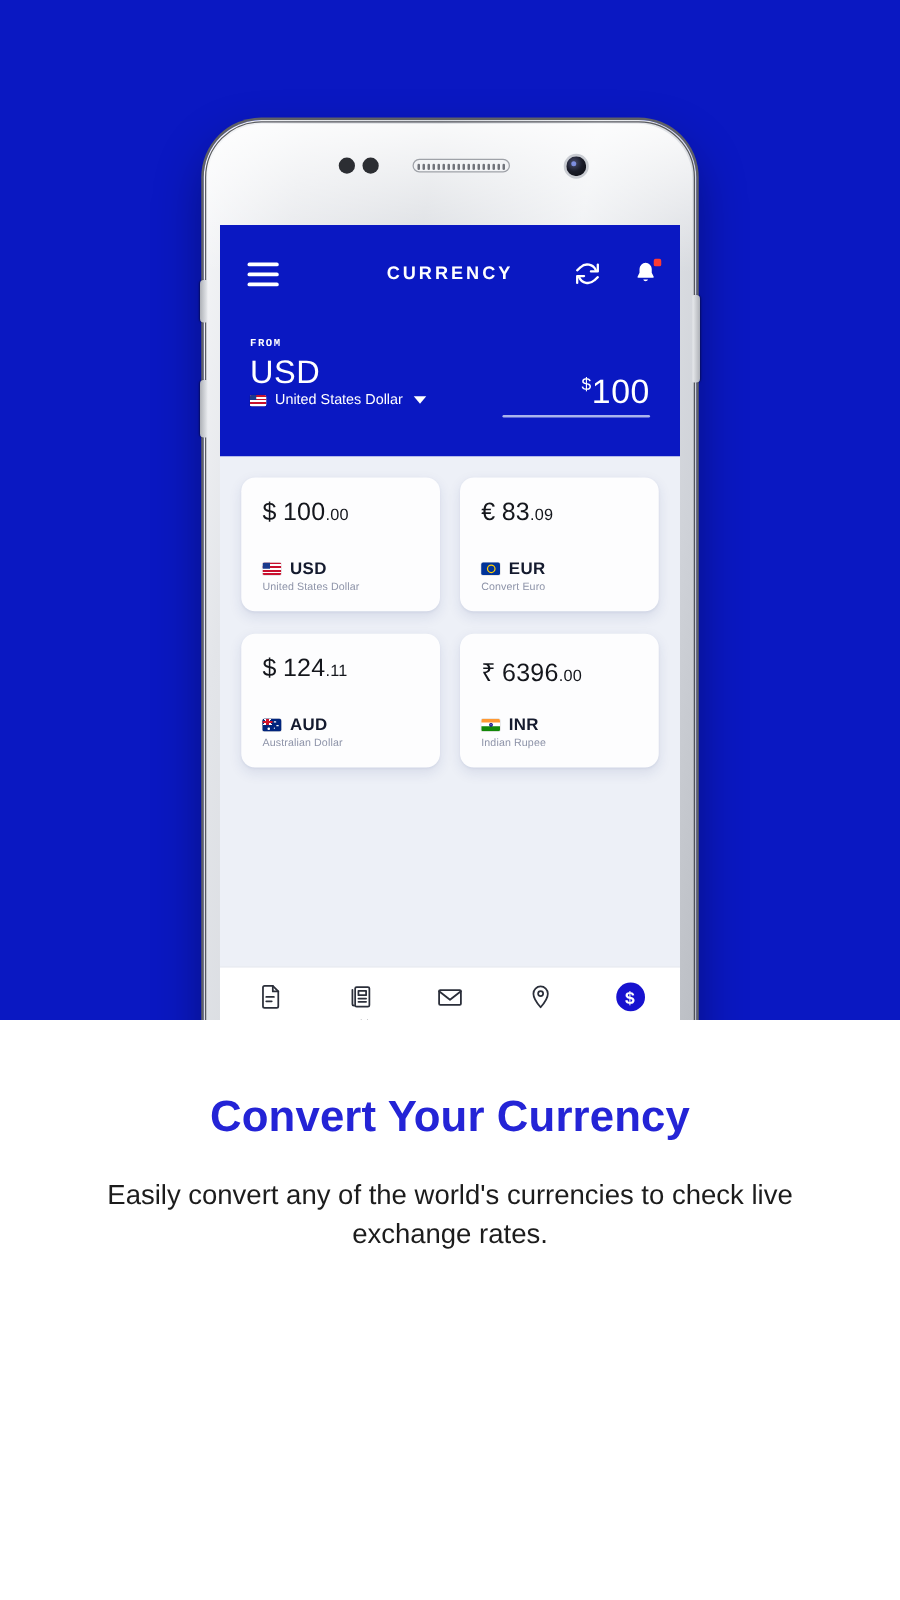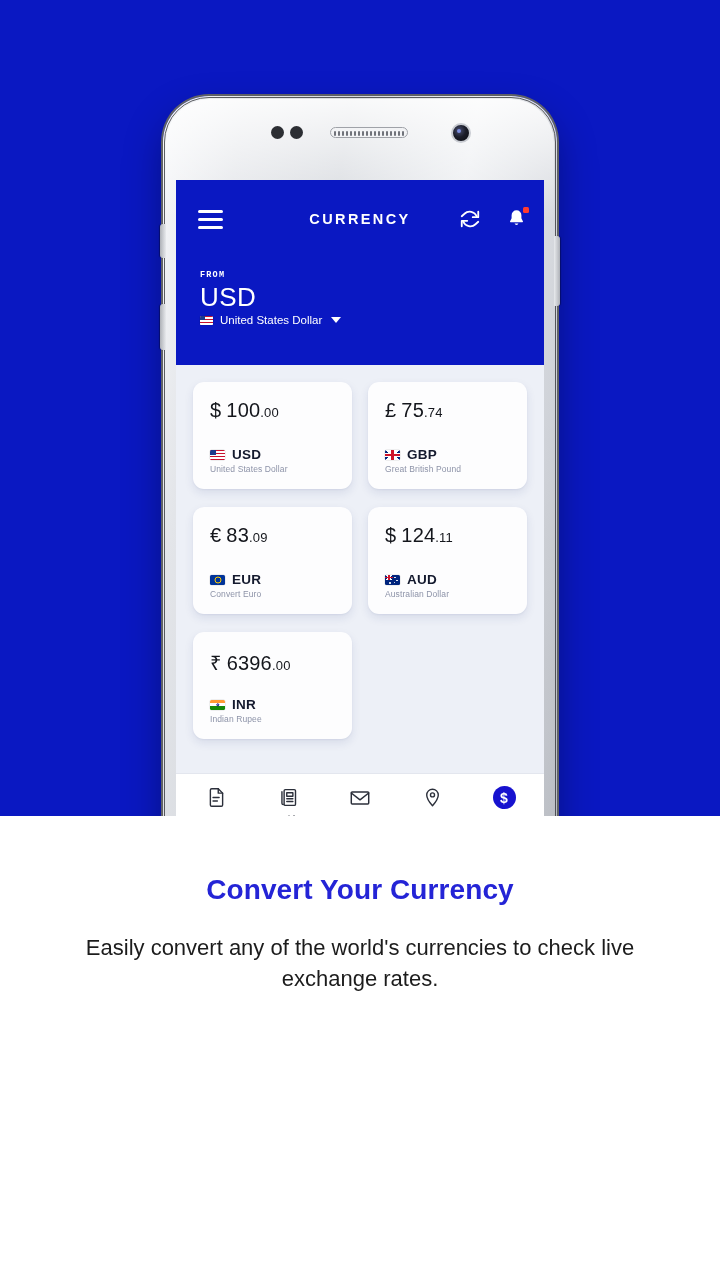--- a/index.html
+++ b/index.html
@@ -199,21 +199,21 @@
   .nav-dollar {
     width:23px; height:23px; border-radius:50%; background:#1712cf;
     color:#fff; font-size:14px; font-weight:bold;
     display:flex; align-items:center; justify-content:center;
   }
 
   
   #caption { position:absolute; left:0; top:816px; width:720px; }
   .cap-title {
     margin-top:58px; text-align:center; color:#2424d6;
-    font-size:28px; font-weight:bold; letter-spacing:.1px;
+    font-size:35px; font-weight:bold; letter-spacing:.1px;
   }
   .cap-sub {
     margin:26px auto 0; width:640px; text-align:center;
     color:#1c1c1c; font-size:22px; line-height:1.42; font-weight:normal;
   }
 </style>
 </head>
 <body>
 
 <div id="page">
@@ -291,52 +291,46 @@
             <div class="cur-row">
               <span class="flag flag-us sm">
                 <span class="stripes"></span>
                   <span class="canton"></span>
               </span>
               <span class="cur-name">United States Dollar</span>
               <span class="caret"></span>
             </div>
           </div>
 
+          <div class="amount-block">
+            <div class="amount-val">
+              <sup>$</sup><span>100</span>
+            </div>
+            <div class="amount-rule"></div>
+          </div>
         </div>
 
         <div class="grid">
 
           <div class="card">
             <div class="card-amt">
               <span class="sym">$</span><span>100</span><span class="dec">.00</span>
             </div>
             <div class="card-meta">
               <div class="code-row">
                 <span class="flag flag-us">
                   <span class="stripes"></span>
                     <span class="canton"></span>
                 </span>
                 <span class="card-code">USD</span>
               </div>
               <div class="card-name">United States Dollar</div>
             </div>
           </div>
 
-          <div class="card">
-            <div class="card-amt">
-              <span class="sym">£</span><span>75</span><span class="dec">.74</span>
-            </div>
-            <div class="card-meta">
-              <div class="code-row">
-                <span class="flag flag-gb"></span>
-                <span class="card-code">GBP</span>
-              </div>
-              <div class="card-name">Great British Pound</div>
-            </div>
-          </div>
 
           <div class="card">
             <div class="card-amt">
               <span class="sym">€</span><span>83</span><span class="dec">.09</span>
             </div>
             <div class="card-meta">
               <div class="code-row">
                 <span class="flag flag-eu">
                   <span class="stars"></span>
                 </span>

